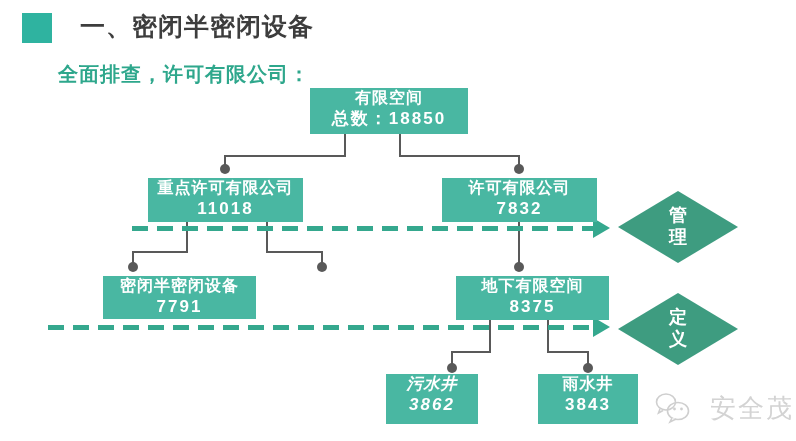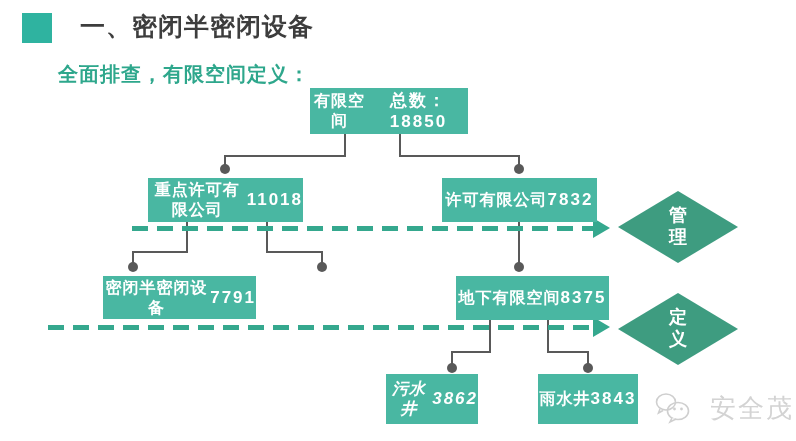--- a/index.html
+++ b/index.html
@@ -14,21 +14,21 @@
   .title-square{position:absolute;left:22px;top:13px;width:30px;height:30px;background:#2FB3A0;}
   .page-title{position:absolute;left:80px;top:10px;font-size:25px;font-weight:bold;color:#3D3D3D;letter-spacing:1px;}
   .subtitle{position:absolute;left:58px;top:61px;font-size:20px;font-weight:bold;color:#2EA78C;letter-spacing:1px;}
 
   
   .connectors{position:absolute;left:0;top:0;pointer-events:none;}
 
   
   .node{
     position:absolute;background:#49B7A2;color:#fff;
-    display:flex;flex-direction:row;align-items:center;justify-content:center;
+    display:flex;flex-direction:column;align-items:center;justify-content:flex-start;
     text-align:center;line-height:1.25;
   }
   .node-label{font-size:16px;font-weight:bold;letter-spacing:1px;}
   .node-value{font-size:17px;font-weight:bold;letter-spacing:2px;}
 
   
   .dashed-arrow{position:absolute;height:22px;display:flex;align-items:center;}
   .dash-line{flex:1;height:5px;background:repeating-linear-gradient(to right,#35A88E 0 16px,transparent 16px 25px);}
   .arrow-head{width:0;height:0;border-top:10px solid transparent;border-bottom:10px solid transparent;border-left:17px solid #35A88E;margin-left:-2px;}
 
@@ -47,21 +47,21 @@
   .watermark{position:absolute;left:652px;top:390px;display:flex;align-items:center;gap:18px;}
   .watermark-text{font-size:26px;color:#D3D3D3;letter-spacing:2px;}
 </style>
 </head>
 <body>
 
 <div class="slide">
 
   <div class="title-square"></div>
   <div class="page-title">一、密闭半密闭设备</div>
-  <div class="subtitle">全面排查，有限空间定义：</div>
+  <div class="subtitle">全面排查，许可有限公司：</div>
 
   <svg class="connectors" width="796" height="441">
     <g stroke="#595959" stroke-width="2" fill="none">
       <polyline points="345,134 345,156 225,156 225,166"></polyline>
       <polyline points="400,134 400,156 519,156 519,166"></polyline>
       <polyline points="187,222 187,252 133,252 133,263"></polyline>
       <polyline points="267,222 267,252 322,252 322,263"></polyline>
       <line x1="519" y1="222" x2="519" y2="263"></line>
       <polyline points="490,320 490,352 452,352 452,364"></polyline>
       <polyline points="548,320 548,352 588,352 588,364"></polyline>

